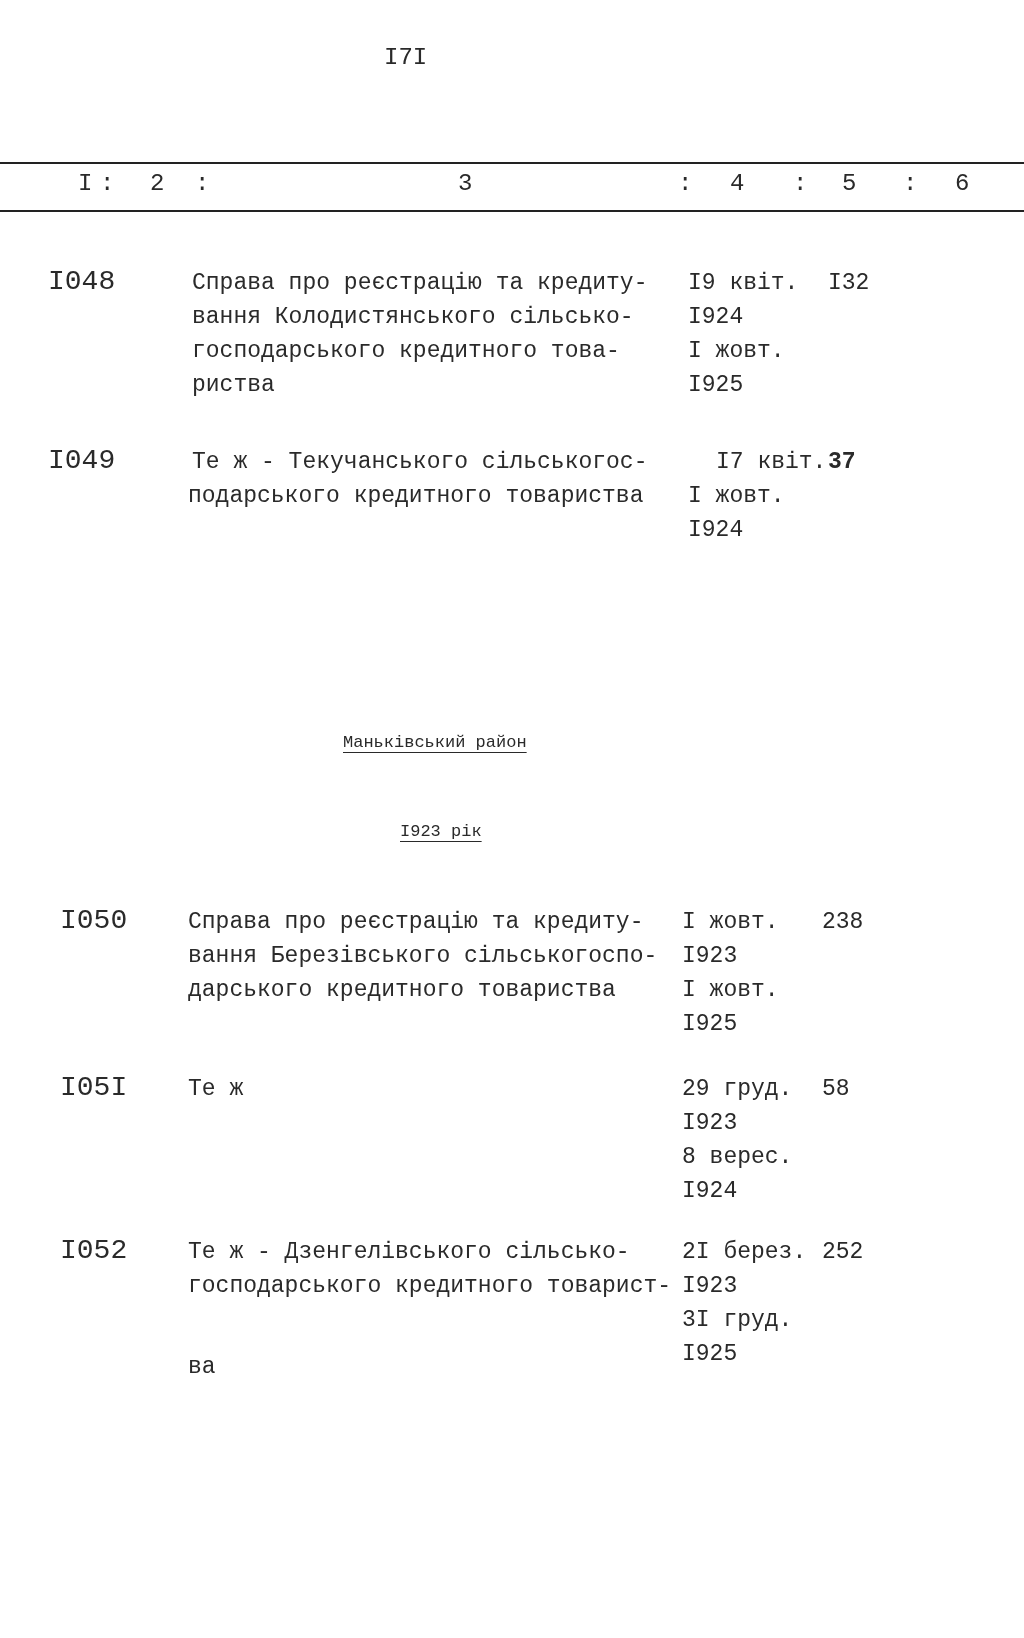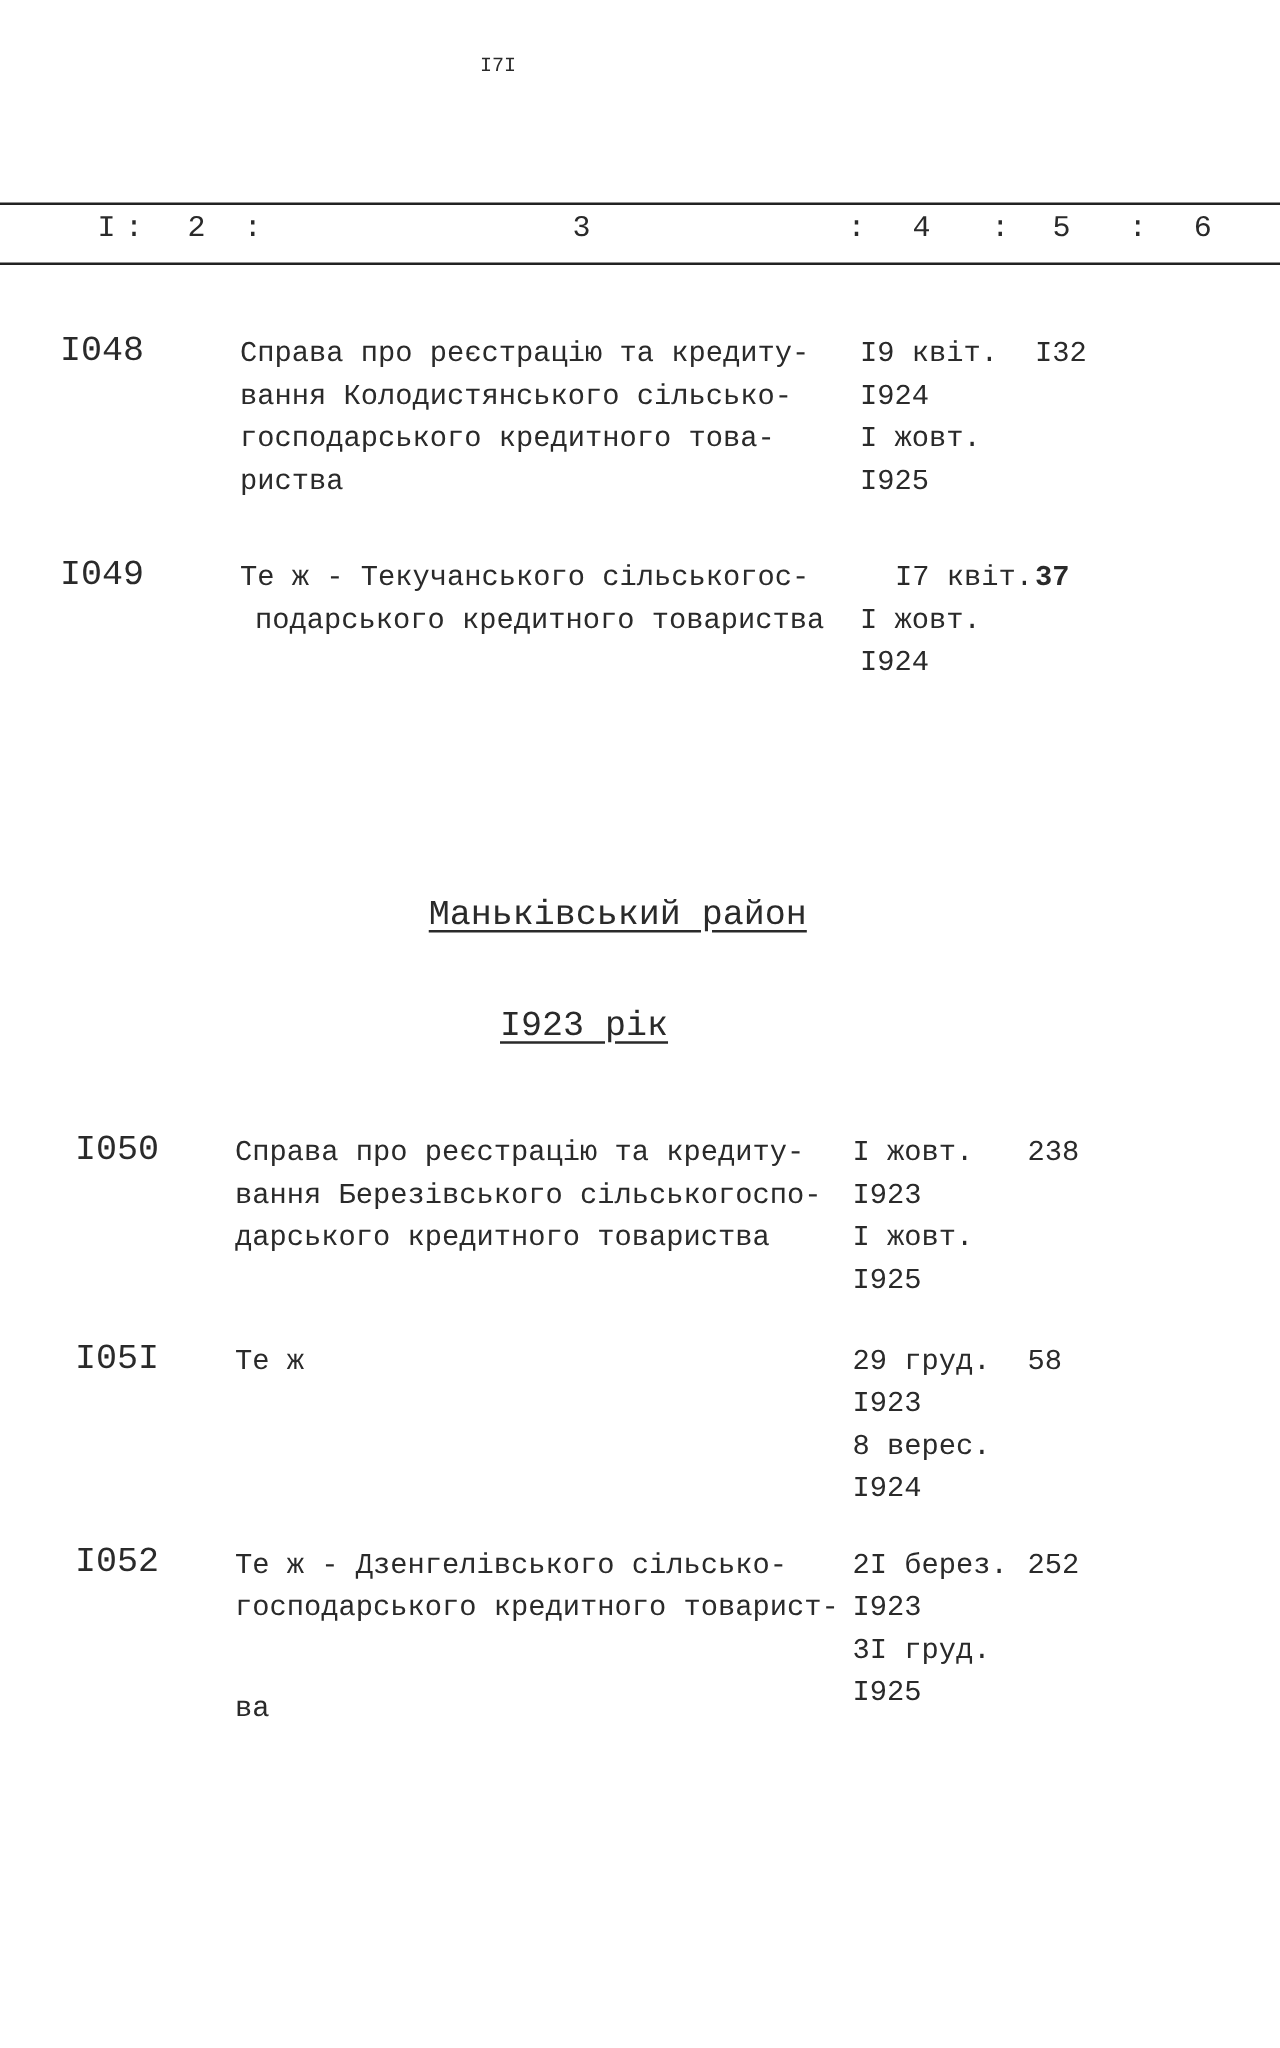--- a/index.html
+++ b/index.html
@@ -2,28 +2,28 @@
 <html><head>
   <meta charset="utf-8">
   <style>
     html, body { margin: 0; padding: 0; background: #ffffff; }
     body {
       width: 1024px; height: 1638px; position: relative; overflow: hidden;
       font-family: "Liberation Mono", "DejaVu Sans Mono", monospace;
       color: #2a2a2a; font-size: 23px;
     }
     .abs { position: absolute; white-space: pre; }
-    .page-number { left: 384px; top: 44px; font-size: 16px; }
+    .page-number { left: 384px; top: 44px; font-size: 24px; }
     .rule { position: absolute; left: 0; width: 1024px; height: 2px; background: #222; }
     .rule.top { top: 162px; }
     .rule.bottom { top: 210px; }
     .colhead { top: 170px; font-size: 24px; }
     .entry-num { font-size: 28px; }
     .desc-line, .date-line, .count { font-size: 23px; line-height: 34px; }
-    .section-heading { font-size: 28px; text-decoration: underline; text-underline-offset: 5px; }
+    .section-heading { font-size: 17px; text-decoration: underline; text-underline-offset: 5px; margin-top: 16px; }
   </style>
 </head>
 <body>
 
 <div class="abs page-number">I7I</div>
 
 <div class="rule top"></div>
 <div id="colheads">
     <span class="abs colhead" style="left: 78px;">I</span>
     <span class="abs colhead" style="left: 100px;">:</span>
@@ -48,21 +48,21 @@
       <div class="abs desc-line" style="left: 192px; top: 368px;">риства</div>
       <div class="abs date-line" style="left: 688px; top: 266px;">I9 квіт.</div>
       <div class="abs date-line" style="left: 688px; top: 300px;">I924</div>
       <div class="abs date-line" style="left: 688px; top: 334px;">I жовт.</div>
       <div class="abs date-line" style="left: 688px; top: 368px;">I925</div>
       <div class="abs count" style="left: 828px; top: 266px;">I32</div>
     </div>
     <div>
       <div class="abs entry-num" style="left: 48px; top: 445px;">I049</div>
       <div class="abs desc-line" style="left: 192px; top: 445px;">Те ж - Текучанського сільськогос-</div>
-      <div class="abs desc-line" style="left: 204px; top: 479px;">подарського кредитного товариства</div>
+      <div class="abs desc-line" style="left: 188px; top: 479px;">подарського кредитного товариства</div>
       <div class="abs date-line" style="left: 688px; top: 445px; margin-left: 28px;">I7 квіт.</div>
       <div class="abs date-line" style="left: 688px; top: 479px;">I жовт.</div>
       <div class="abs date-line" style="left: 688px; top: 513px;">I924</div>
       <div class="abs count" style="left: 828px; top: 445px; font-weight: bold;">37</div>
     </div>
   </div>
 
 <div class="abs section-heading" style="left:343px; top:717px;">Маньківський район</div>
 <div class="abs section-heading" style="left:400px; top:806px;">I923 рік</div>
 

